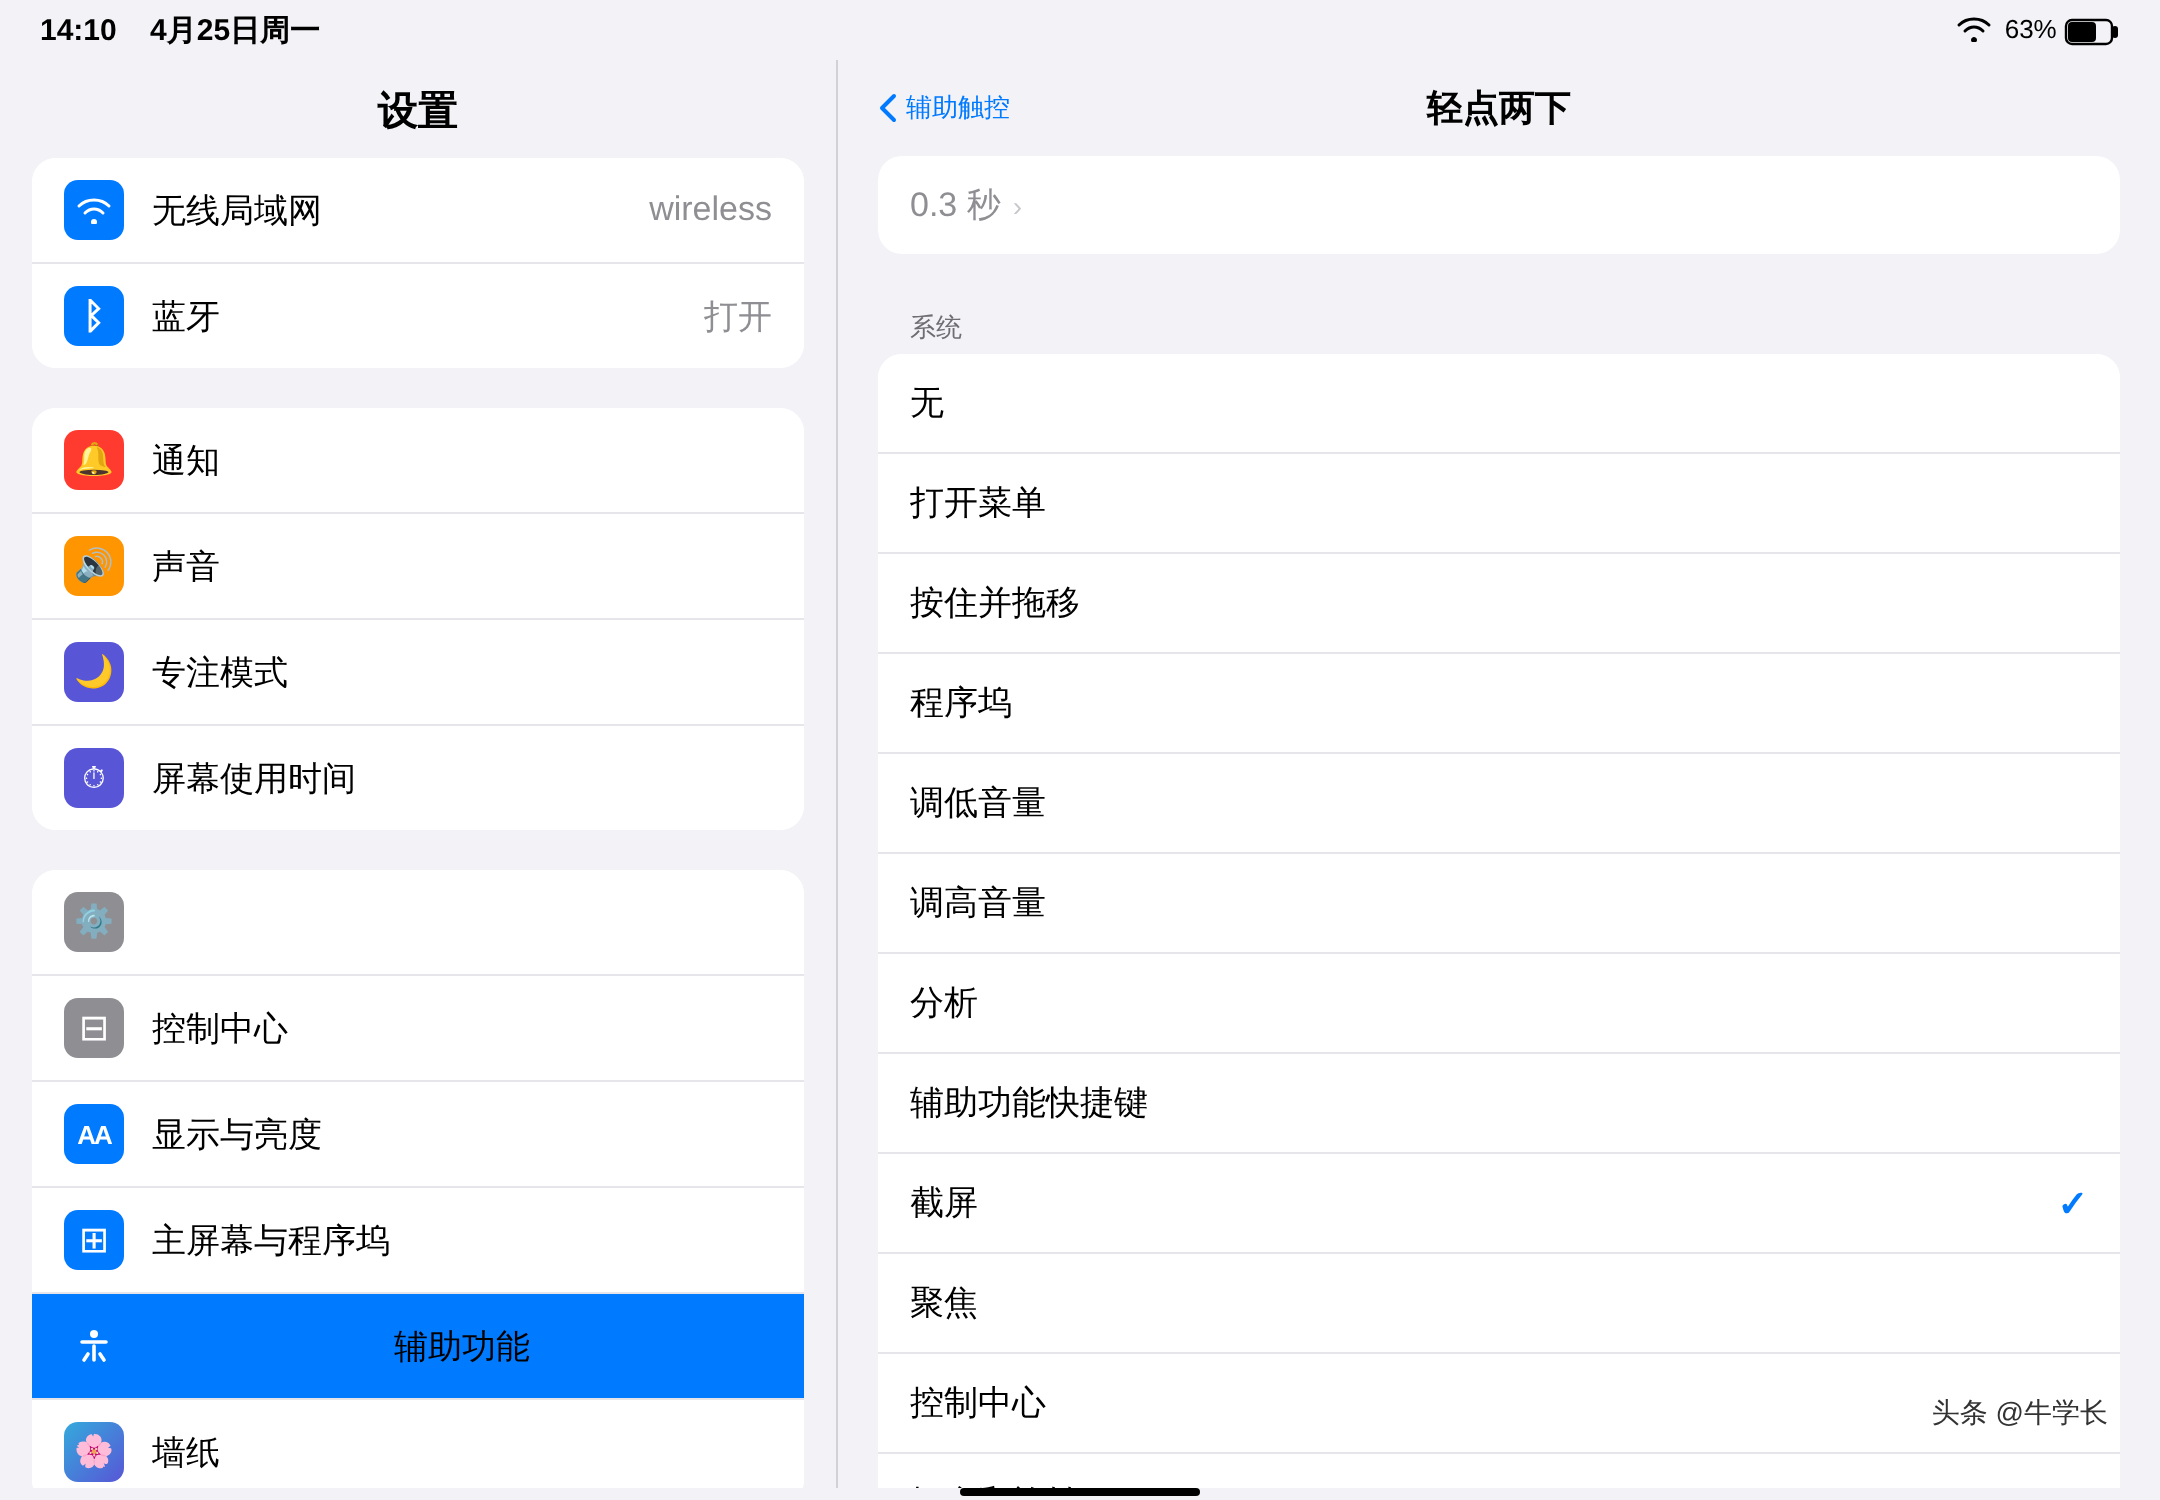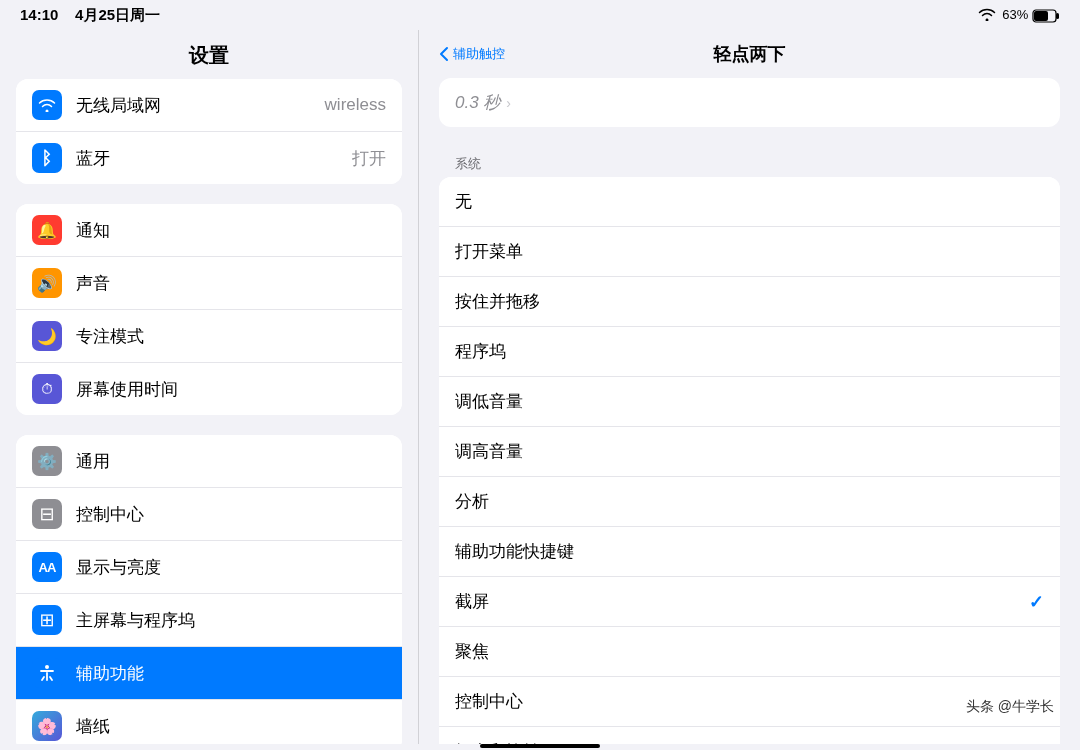--- a/index.html
+++ b/index.html
@@ -66,21 +66,21 @@
     .sidebar-item {
       display: flex;
       align-items: center;
       padding: 11px 16px;
       border-bottom: 0.5px solid #e5e5ea;
       cursor: pointer;
       background: #fff;
     }
     .sidebar-item:last-child { border-bottom: none; }
     .sidebar-item.active { background: #007aff; }
-    .sidebar-item.active .sidebar-item-label { color: #ffffff; }
+    .sidebar-item.active .sidebar-item-label { color: #000000; text-align: center; }
 
     .sidebar-icon {
       width: 30px;
       height: 30px;
       border-radius: 7px;
       margin-right: 14px;
       display: flex;
       align-items: center;
       justify-content: center;
       flex-shrink: 0;
@@ -167,21 +167,20 @@
 
     .content-row-label {
       flex: 1;
       font-size: 17px;
       color: #000;
     }
     .content-row-value {
       font-size: 17px;
       color: #8e8e93;
       margin-right: 6px;
-      font-style: italic;
     }
     .content-row-chevron {
       color: #c7c7cc;
       font-size: 14px;
     }
     .content-row-check {
       color: #007aff;
       font-size: 18px;
       font-weight: 600;
     }
@@ -281,21 +280,20 @@
       </div>
       <div class="sidebar-item">
         <div class="sidebar-icon" style="background:#5856d6; font-size:15px;">⏱</div>
         <span class="sidebar-item-label">屏幕使用时间</span>
       </div>
     </div>
 
     <div class="sidebar-section">
       <div class="sidebar-item">
         <div class="sidebar-icon" style="background:#8e8e93;">⚙️</div>
-        <span class="sidebar-item-label">通用</span>
       </div>
       <div class="sidebar-item">
         <div class="sidebar-icon" style="background:#8e8e93; font-size:18px;">⊟</div>
         <span class="sidebar-item-label">控制中心</span>
       </div>
       <div class="sidebar-item">
         <div class="sidebar-icon" style="background:#007aff; font-size:13px; font-weight:900; letter-spacing:-1px;">AA</div>
         <span class="sidebar-item-label">显示与亮度</span>
       </div>
       <div class="sidebar-item">

